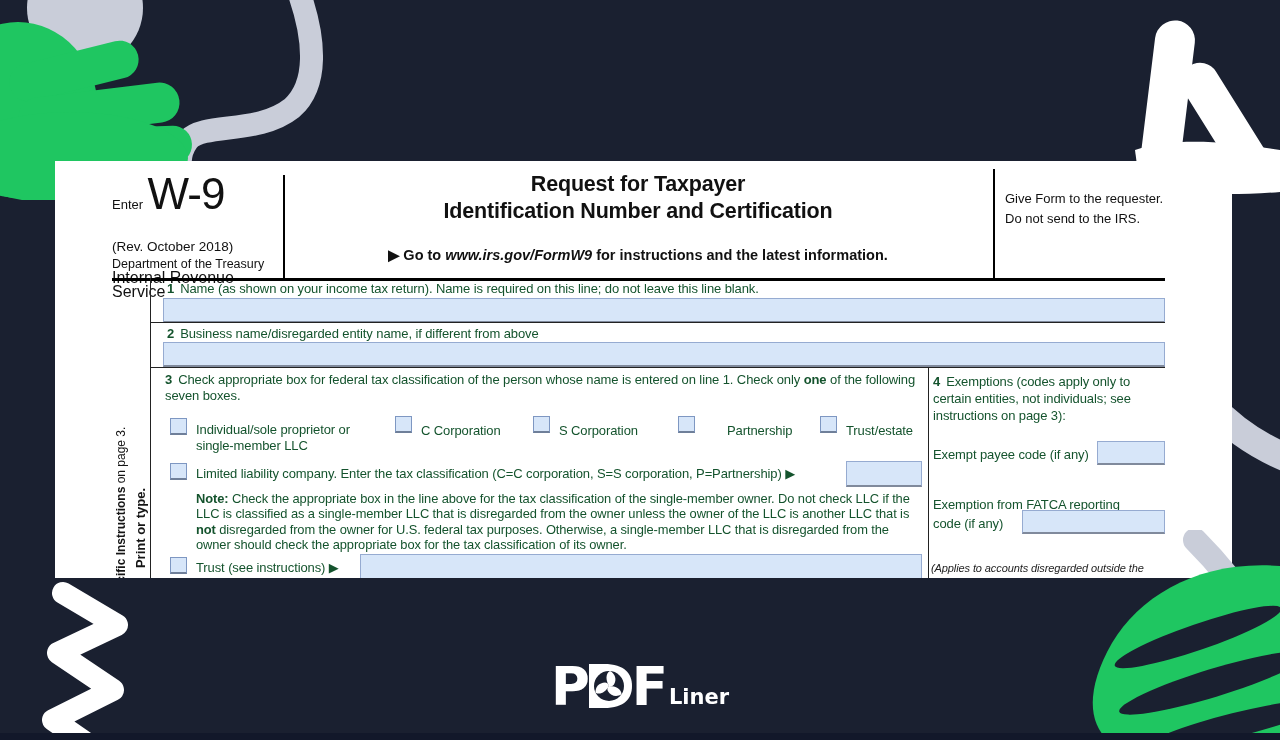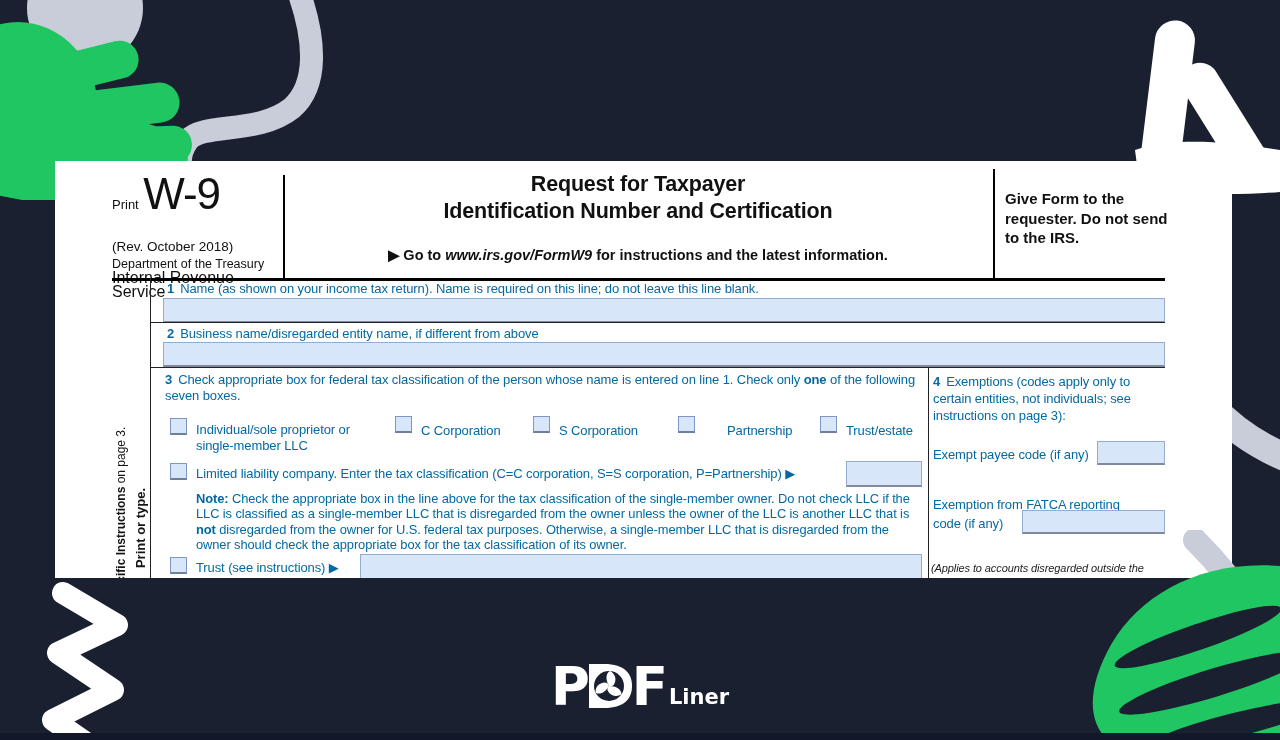--- a/index.html
+++ b/index.html
@@ -5,33 +5,33 @@
   html,body{margin:0;padding:0;}
   body{width:1280px;height:740px;overflow:hidden;background:#1a2030;font-family:"Liberation Sans",sans-serif;}
   .stage{position:relative;width:1280px;height:740px;overflow:hidden;}
   .abs{position:absolute;}
   
   .sheet{position:absolute;left:55px;top:161px;width:1177px;height:417px;background:#ffffff;overflow:hidden;color:#111;}
   .hline{position:absolute;background:#222;height:1px;}
   .hline.heavy{height:3px;background:#000;}
   .vline{position:absolute;background:#000;width:2px;}
   .vline.thin{width:1px;background:#222;}
-  .lbl{position:absolute;font-size:13px;line-height:15.5px;color:#0369a1;letter-spacing:-0.1px;}
+  .lbl{position:absolute;font-size:13px;line-height:15.5px;color:#14532d;letter-spacing:-0.1px;}
   .lbl b{font-weight:bold;}
   .num{font-weight:bold;margin-right:6px;}
   .field{position:absolute;background:#d7e6f9;border:1px solid #96abd1;border-bottom:2px solid #808a9c;box-sizing:border-box;padding:2px 6px;font-size:13px;font-family:"Liberation Sans",sans-serif;color:#111;}
   .cbx{position:absolute;width:17px;height:17px;background:#d7e6f9;border:1.5px solid #7e97c2;border-bottom:2px solid #6f7f99;box-sizing:border-box;cursor:pointer;}
   .small-italic{font-style:italic;font-size:11px;color:#222;}
   
   .formid{position:absolute;left:57px;top:8px;width:170px;}
   .w9title{font-size:44px;font-weight:normal;letter-spacing:-1px;}
   .titleblock{position:absolute;left:228px;top:10px;width:710px;text-align:center;}
   .titleline{font-size:21.5px;font-weight:bold;line-height:27px;letter-spacing:-0.2px;}
   .gotoline{margin-top:22px;font-size:14.5px;font-weight:bold;}
-  .giveform{position:absolute;left:950px;top:28px;width:165px;font-size:15px;font-weight:bold;line-height:19.5px;}
+  .giveform{position:absolute;left:950px;top:28px;width:165px;font-size:13px;font-weight:normal;line-height:19.5px;}
   
   .sidebar-rot{position:absolute;left:57px;top:117px;width:38px;height:300px;}
   .sidebar-inner{position:absolute;left:0;top:0;width:520px;transform:translateY(510px) rotate(-90deg);transform-origin:0 0;}
   .sidebar-inner .l1{font-size:12px;text-align:center;color:#151515;line-height:19px;}
   .sidebar-inner .l2{font-size:13px;font-weight:bold;text-align:center;color:#151515;line-height:19px;}
   
   .logo{position:absolute;left:0;right:0;top:662px;display:flex;justify-content:center;align-items:flex-end;color:#fff;}
   .logo .big{font-family:"DejaVu Sans",sans-serif;font-size:53px;font-weight:800;line-height:50px;letter-spacing:-2px;}
   .logo .liner{font-family:"DejaVu Sans",sans-serif;font-size:21px;font-weight:800;line-height:30px;margin-left:3px;letter-spacing:0;}
   .logo svg{display:block;margin:0 -1px 2px -1px;}
@@ -62,21 +62,21 @@
     <g fill="#ffffff">
       <rect x="48" y="20" width="40" height="155" rx="20" transform="rotate(7 68 97)"></rect>
       <rect x="108" y="55" width="38" height="140" rx="19" transform="rotate(-32 127 125)"></rect>
       <path d="M35,150 C70,138 120,140 180,150 L180,192 C130,196 80,194 40,188 Z"></path>
     </g>
   </svg>
 
   <div class="sheet">
 
     <div class="formid">
-      <span style="font-size:13px;">Print</span>
+      <span style="font-size:13px;">Enter</span>
       <span class="w9title">W-9</span>
       <div style="font-size:13.5px;margin-top:20px;">(Rev. October 2018)</div>
       <div style="font-size:12.5px;margin-top:3px;line-height:14px;">Department of the Treasury</div>
       <div style="font-size:16px;line-height:14px;">Internal Revenue Service</div>
     </div>
 
     <div class="titleblock">
       <div class="titleline">Request for Taxpayer</div>
       <div class="titleline">Identification Number and Certification</div>
       <div class="gotoline"><span>▶ Go to </span><i><span>www.irs.gov/FormW9</span></i><span> for instructions and the latest information.</span></div>

